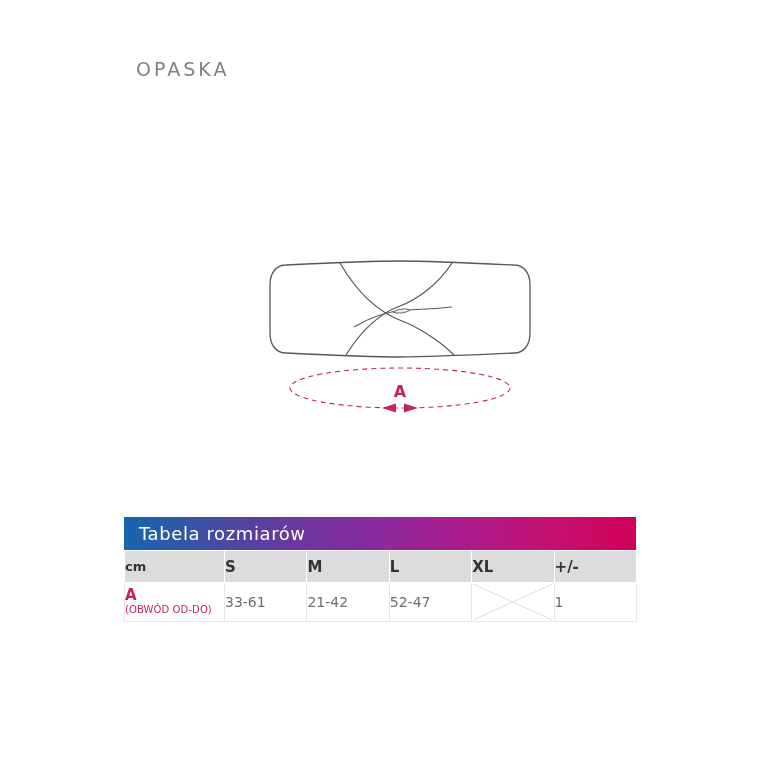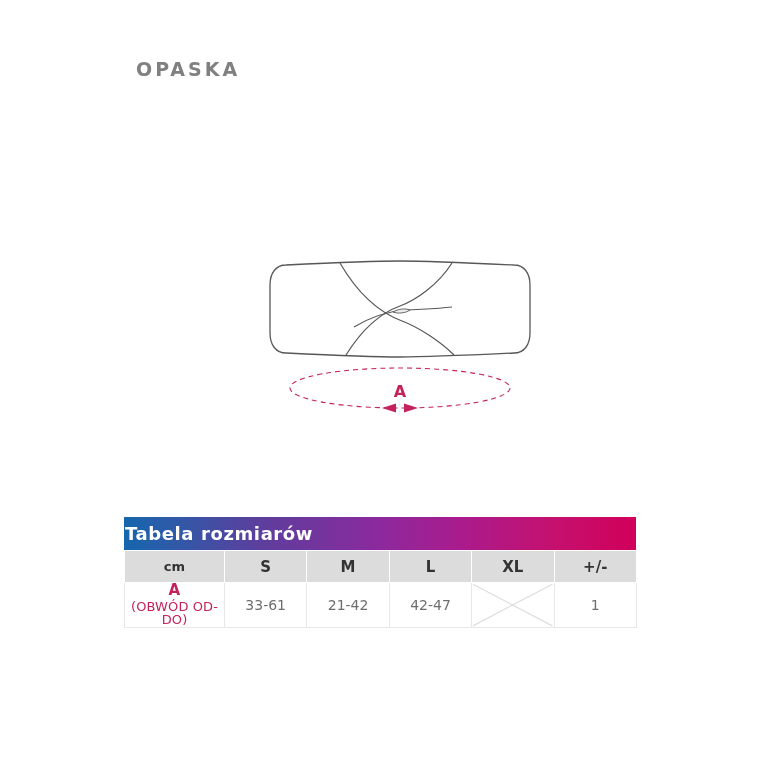--- a/index.html
+++ b/index.html
@@ -14,21 +14,21 @@
     overflow: hidden;
     position: relative;
   }
 
   
   .page-title {
     position: absolute;
     left: 136px;
     top: 58px;
     font-size: 19px;
-    font-weight: bold;
+    font-weight: normal;
     letter-spacing: 3.0px;
     color: #808080;
     text-transform: uppercase;
     font-family: "DejaVu Sans", sans-serif;
   }
 
   
   .illustration {
     position: absolute;
     left: 250px;
@@ -57,34 +57,34 @@
         #8a2a9e 49%,
         #ab1b8c 66%,
         #c5106f 84%,
         #d1005a 100%);
     display: flex;
     align-items: center;
   }
   .table-header-title {
     color: #ffffff;
     font-size: 18px;
-    font-weight: bold;
+    font-weight: normal;
     letter-spacing: 0.6px;
-    padding-left: 1px;
+    padding-left: 15px;
     font-family: "DejaVu Sans", sans-serif;
   }
 
   .tbl {
     border-collapse: collapse;
     width: 512px;
     table-layout: fixed;
   }
   .tbl td {
     border: 1px solid #e3e3e3;
-    text-align: center;
+    text-align: left;
     vertical-align: middle;
     padding: 0;
   }
   .tbl .col-first { width: 100px; }
   .tbl .col-rest  { width: 82.4px; }
 
   .hdr-row td {
     background: #dcdcdc;
     height: 31px;
     color: #333333;
@@ -113,21 +113,21 @@
   .meas-label .meas-letter {
     display: block;
     color: #c4225c;
     font-size: 15px;
     font-weight: bold;
     letter-spacing: 0.3px;
   }
   .meas-label .meas-desc {
     display: block;
     color: #c4225c;
-    font-size: 13px;
+    font-size: 10px;
     letter-spacing: 0.1px;
     margin-top: 1px;
   }
 
   .xcell {
     position: relative;
   }
   .xcell svg {
     display: block;
     position: absolute;
@@ -205,21 +205,21 @@
 
       <tr class="data-row">
         <td>
           <span class="meas-label">
             <span class="meas-letter">A</span>
             <span class="meas-desc">(OBWÓD OD-DO)</span>
           </span>
         </td>
         <td>33-61</td>
         <td>21-42</td>
-        <td>42-47</td>
+        <td>52-47</td>
         <td class="xcell">
           <svg viewBox="0 0 82 38" preserveAspectRatio="none">
             <line x1="1" y1="1" x2="81" y2="37" stroke="#dcdcdc" stroke-width="1"></line>
             <line x1="81" y1="1" x2="1" y2="37" stroke="#dcdcdc" stroke-width="1"></line>
           </svg>
         </td>
         <td>1</td>
       </tr>
     </tbody>
   </table>

